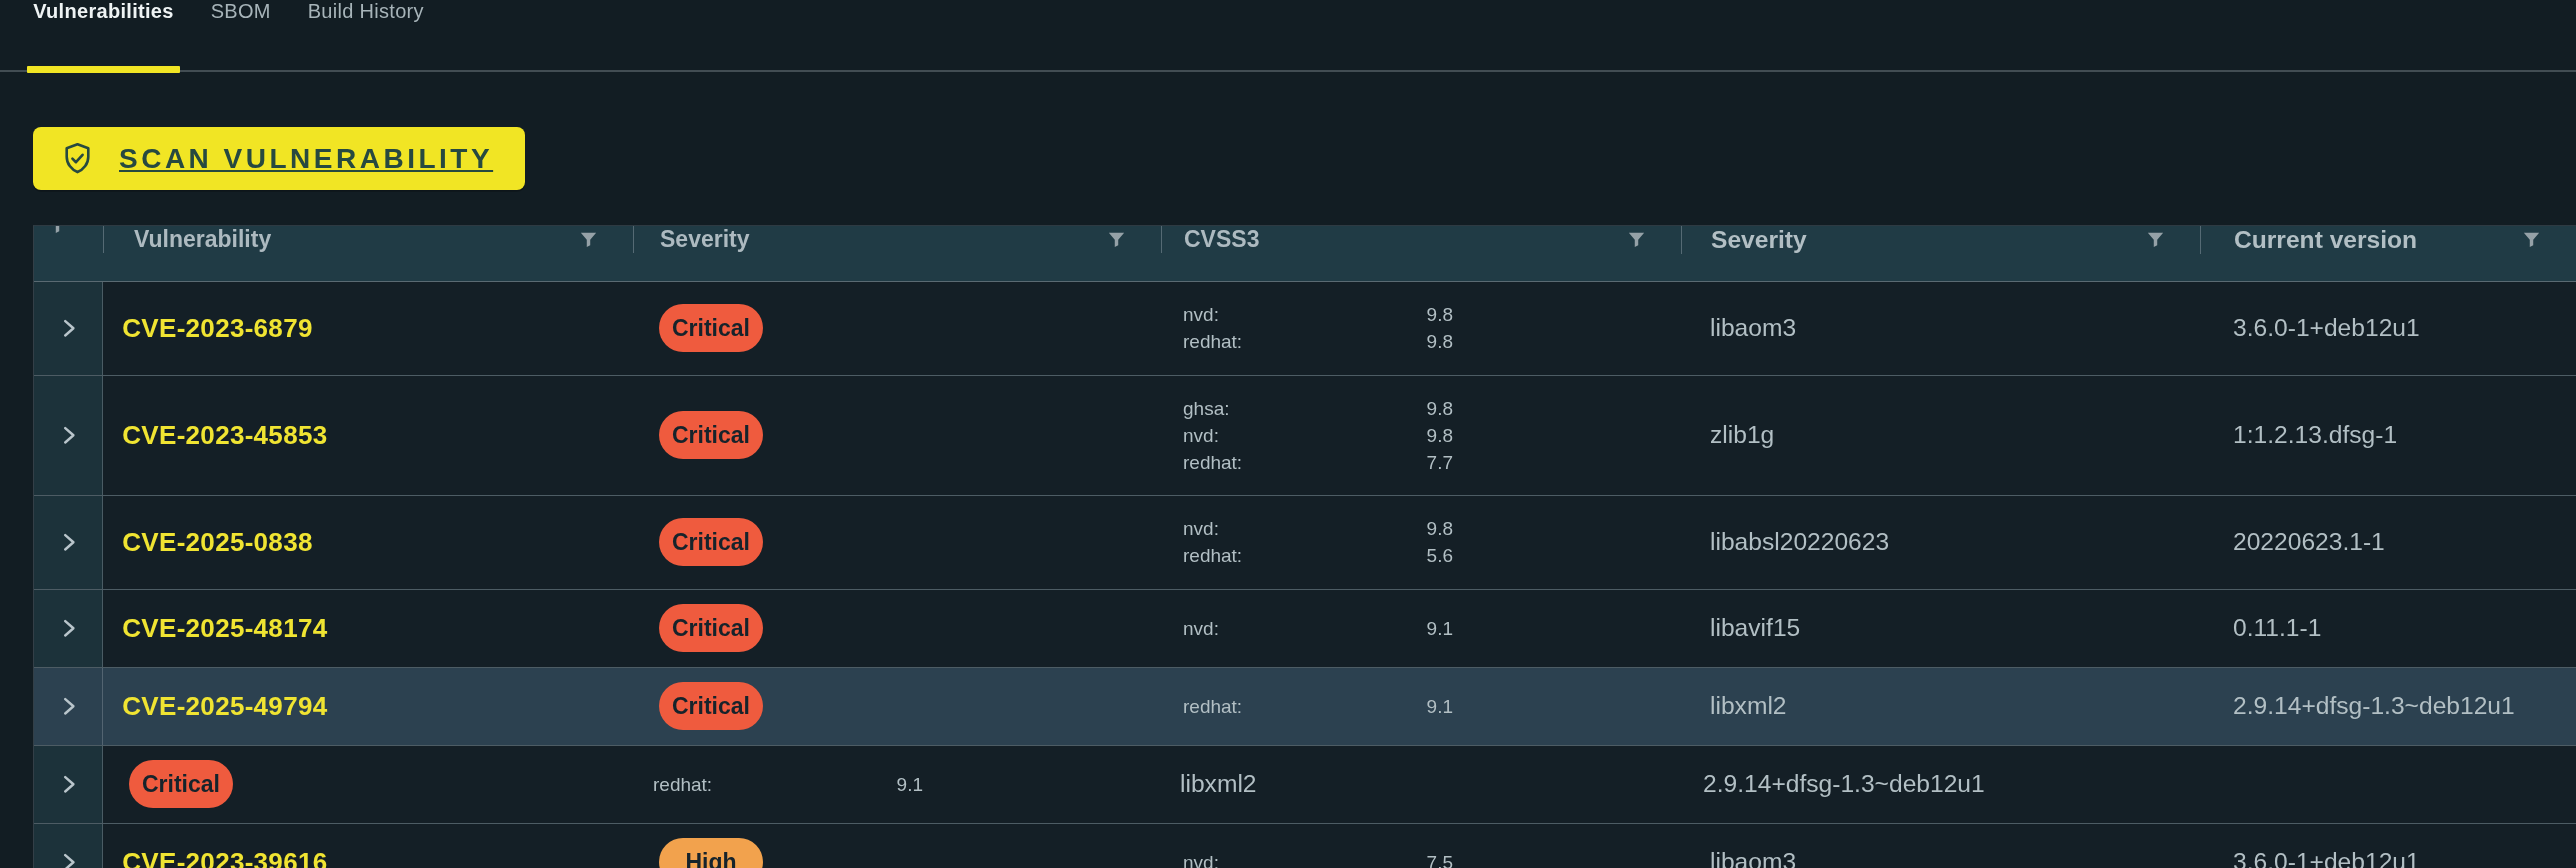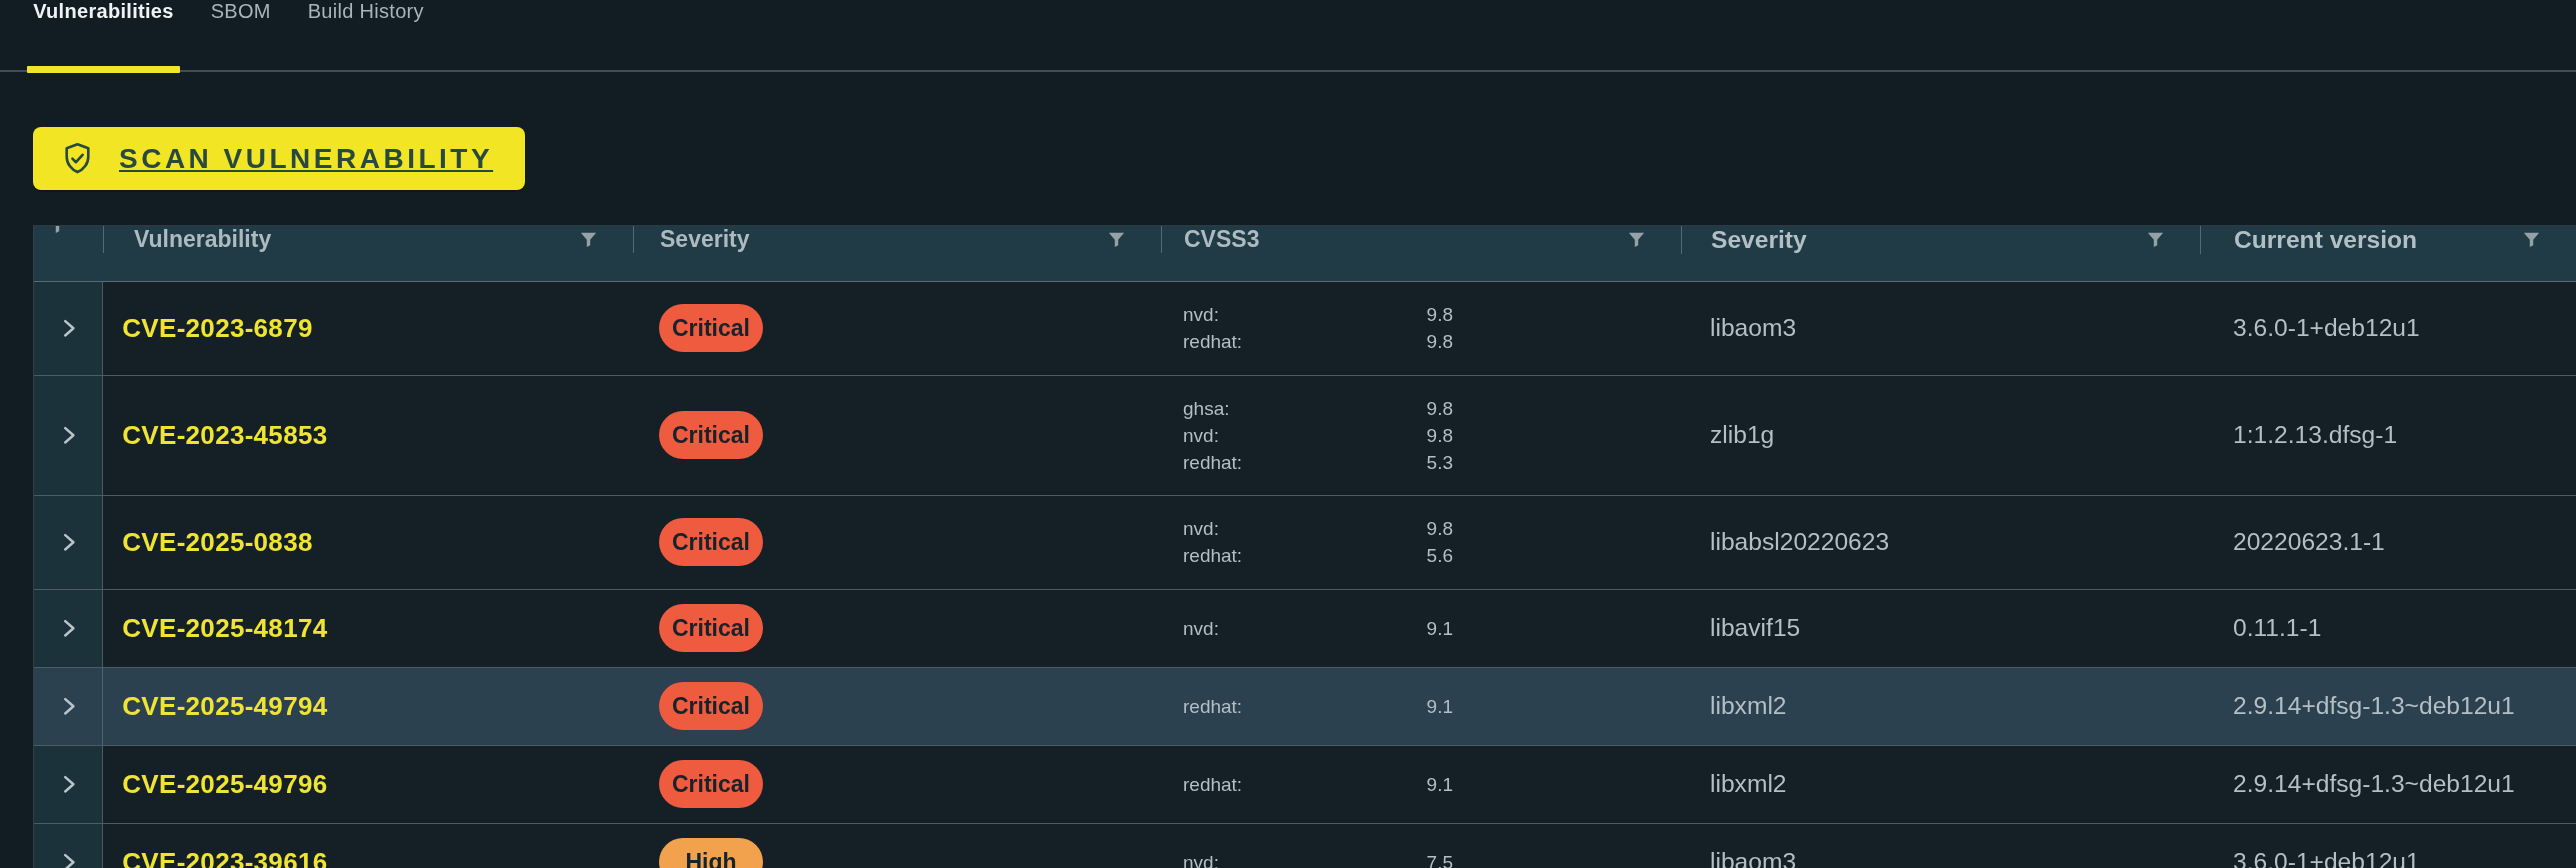--- a/index.html
+++ b/index.html
@@ -225,21 +225,21 @@
               <div class="cvss-line">
                 <span>ghsa:</span>
                 <span>9.8</span>
               </div>
               <div class="cvss-line">
                 <span>nvd:</span>
                 <span>9.8</span>
               </div>
               <div class="cvss-line">
                 <span>redhat:</span>
-                <span>5.3</span>
+                <span>7.7</span>
               </div>
             </div>
     </div>
     <div class="cell c4">
       <span>zlib1g</span>
     </div>
     <div class="cell c5">
       <span>1:1.2.13.dfsg-1</span>
     </div>
   </div>
@@ -334,23 +334,20 @@
       <span>2.9.14+dfsg-1.3~deb12u1</span>
     </div>
   </div>
         <div class="row">
     <div class="cell c0">
       <button class="chev-btn">
         <svg viewBox="0 0 24 24">
                 <path d="M9 5l8 7-8 7" fill="none" stroke="currentColor" stroke-width="2.4" stroke-linecap="round" stroke-linejoin="round"></path>
               </svg>
       </button>
-    </div>
-    <div class="cell c1">
-      <a class="cve-link">CVE-2025-49796</a>
     </div>
     <div class="cell c2">
       <span class="badge critical">Critical</span>
     </div>
     <div class="cell c3">
       <div class="cvss">
               <div class="cvss-line">
                 <span>redhat:</span>
                 <span>9.1</span>
               </div>

